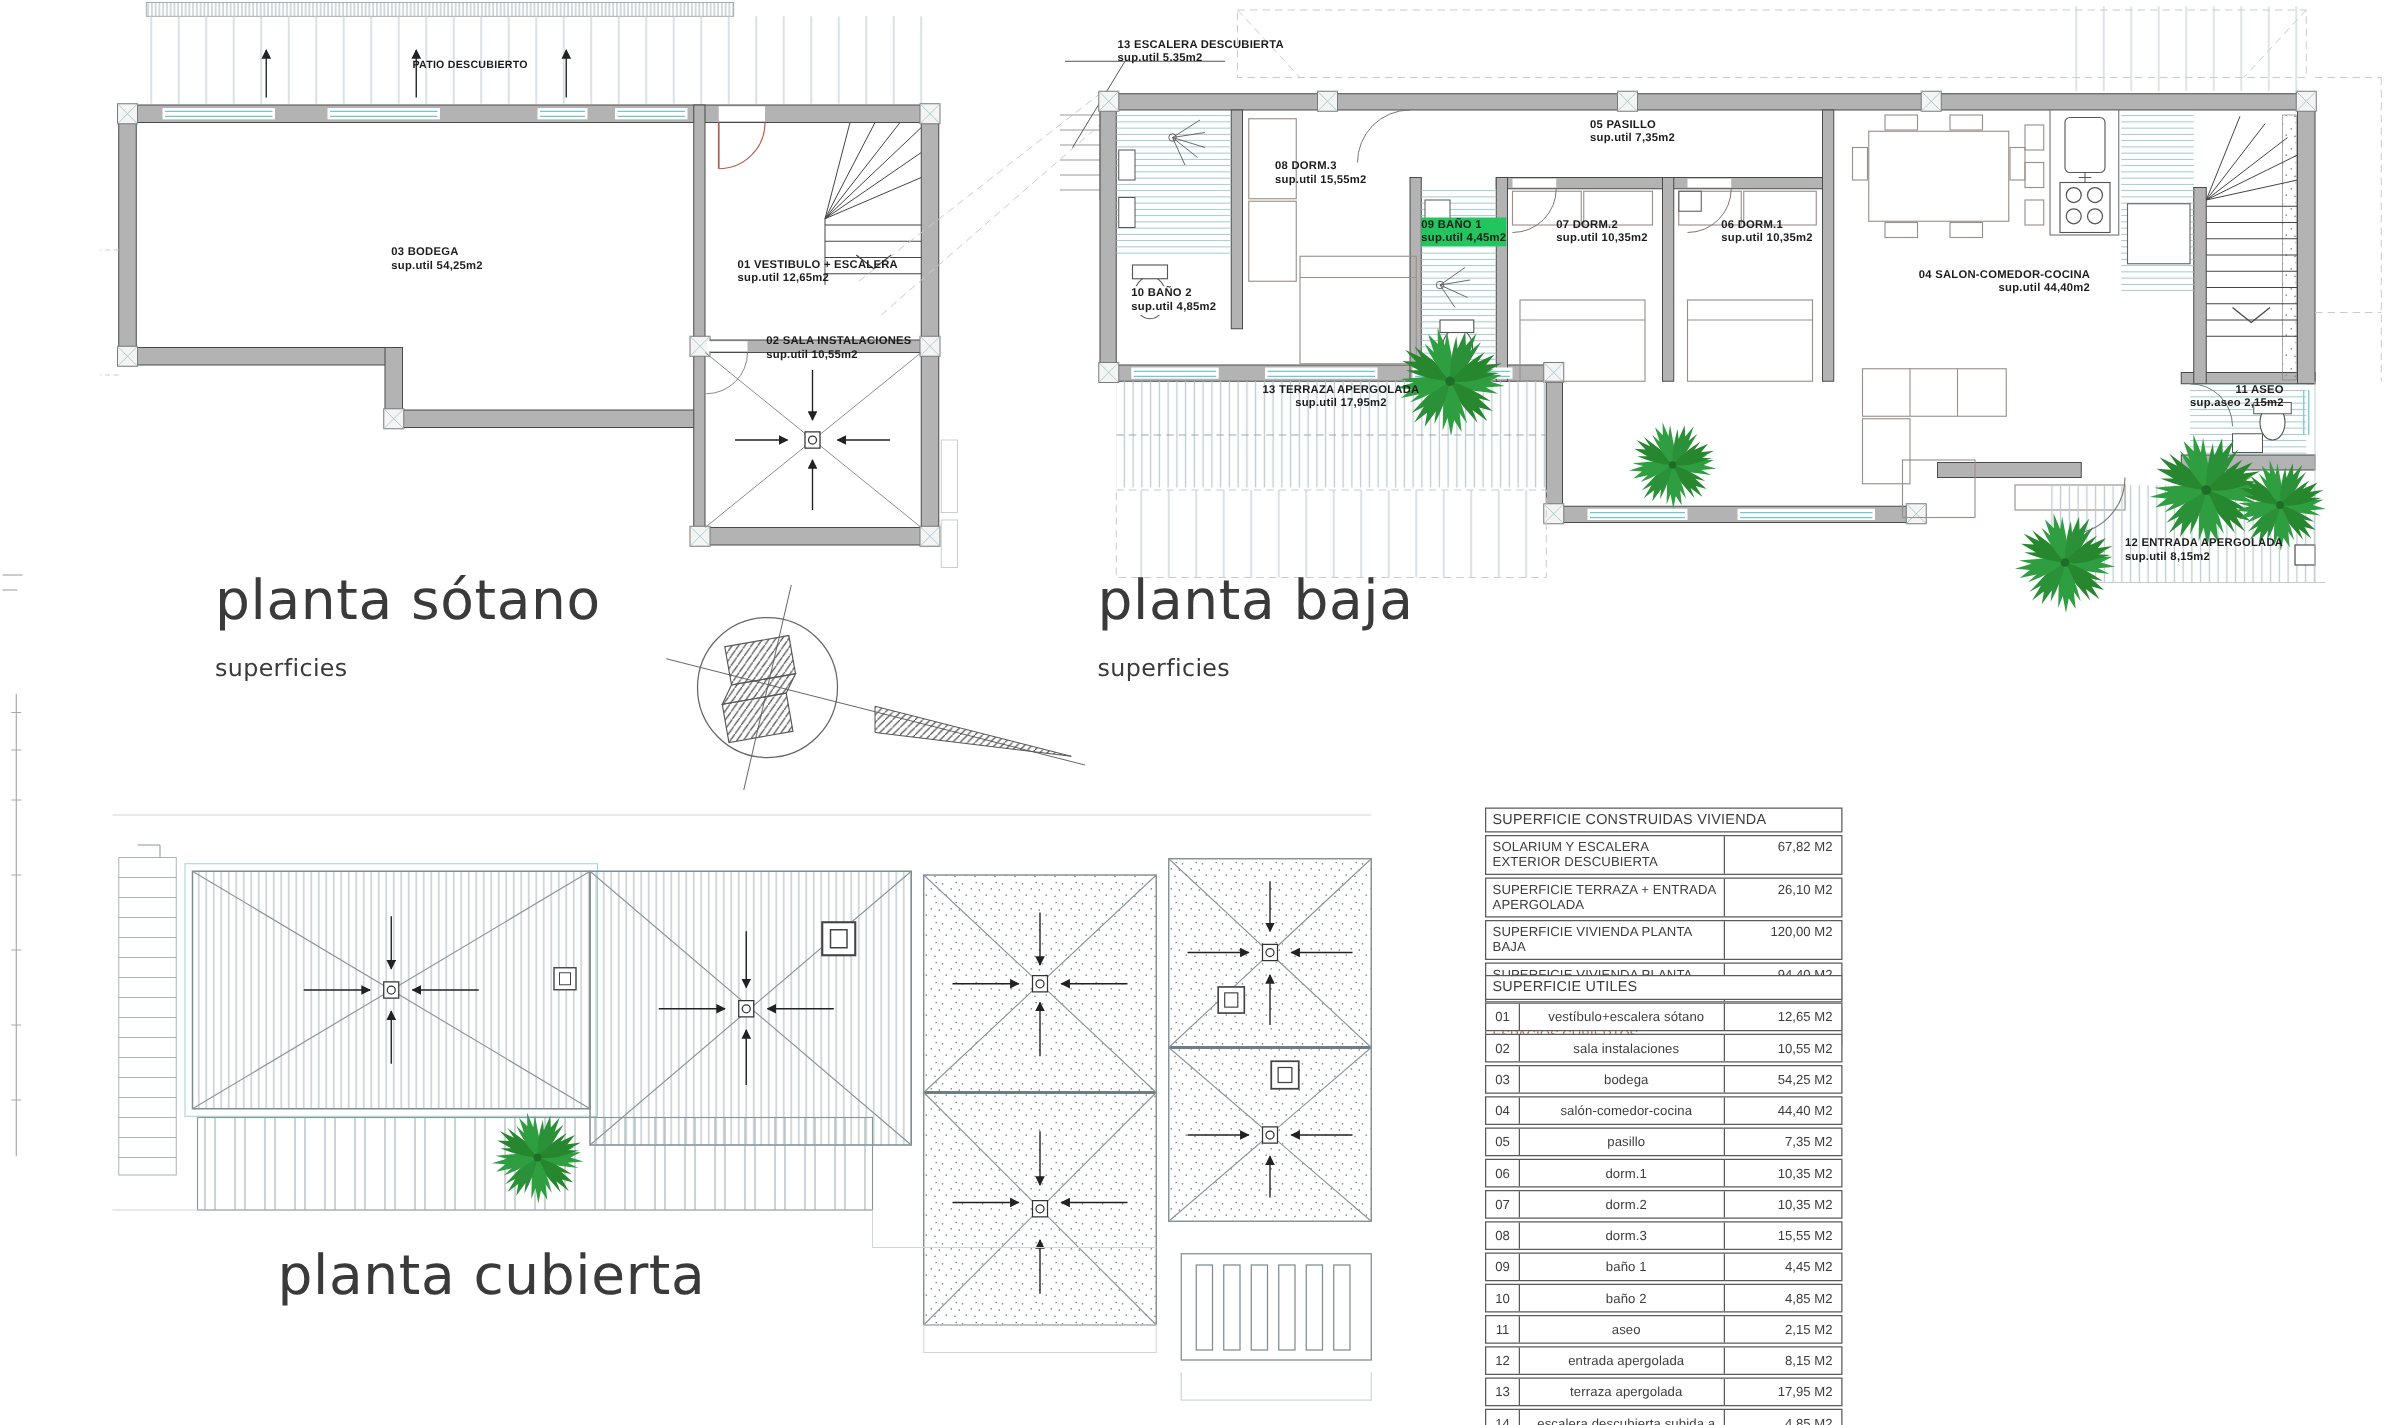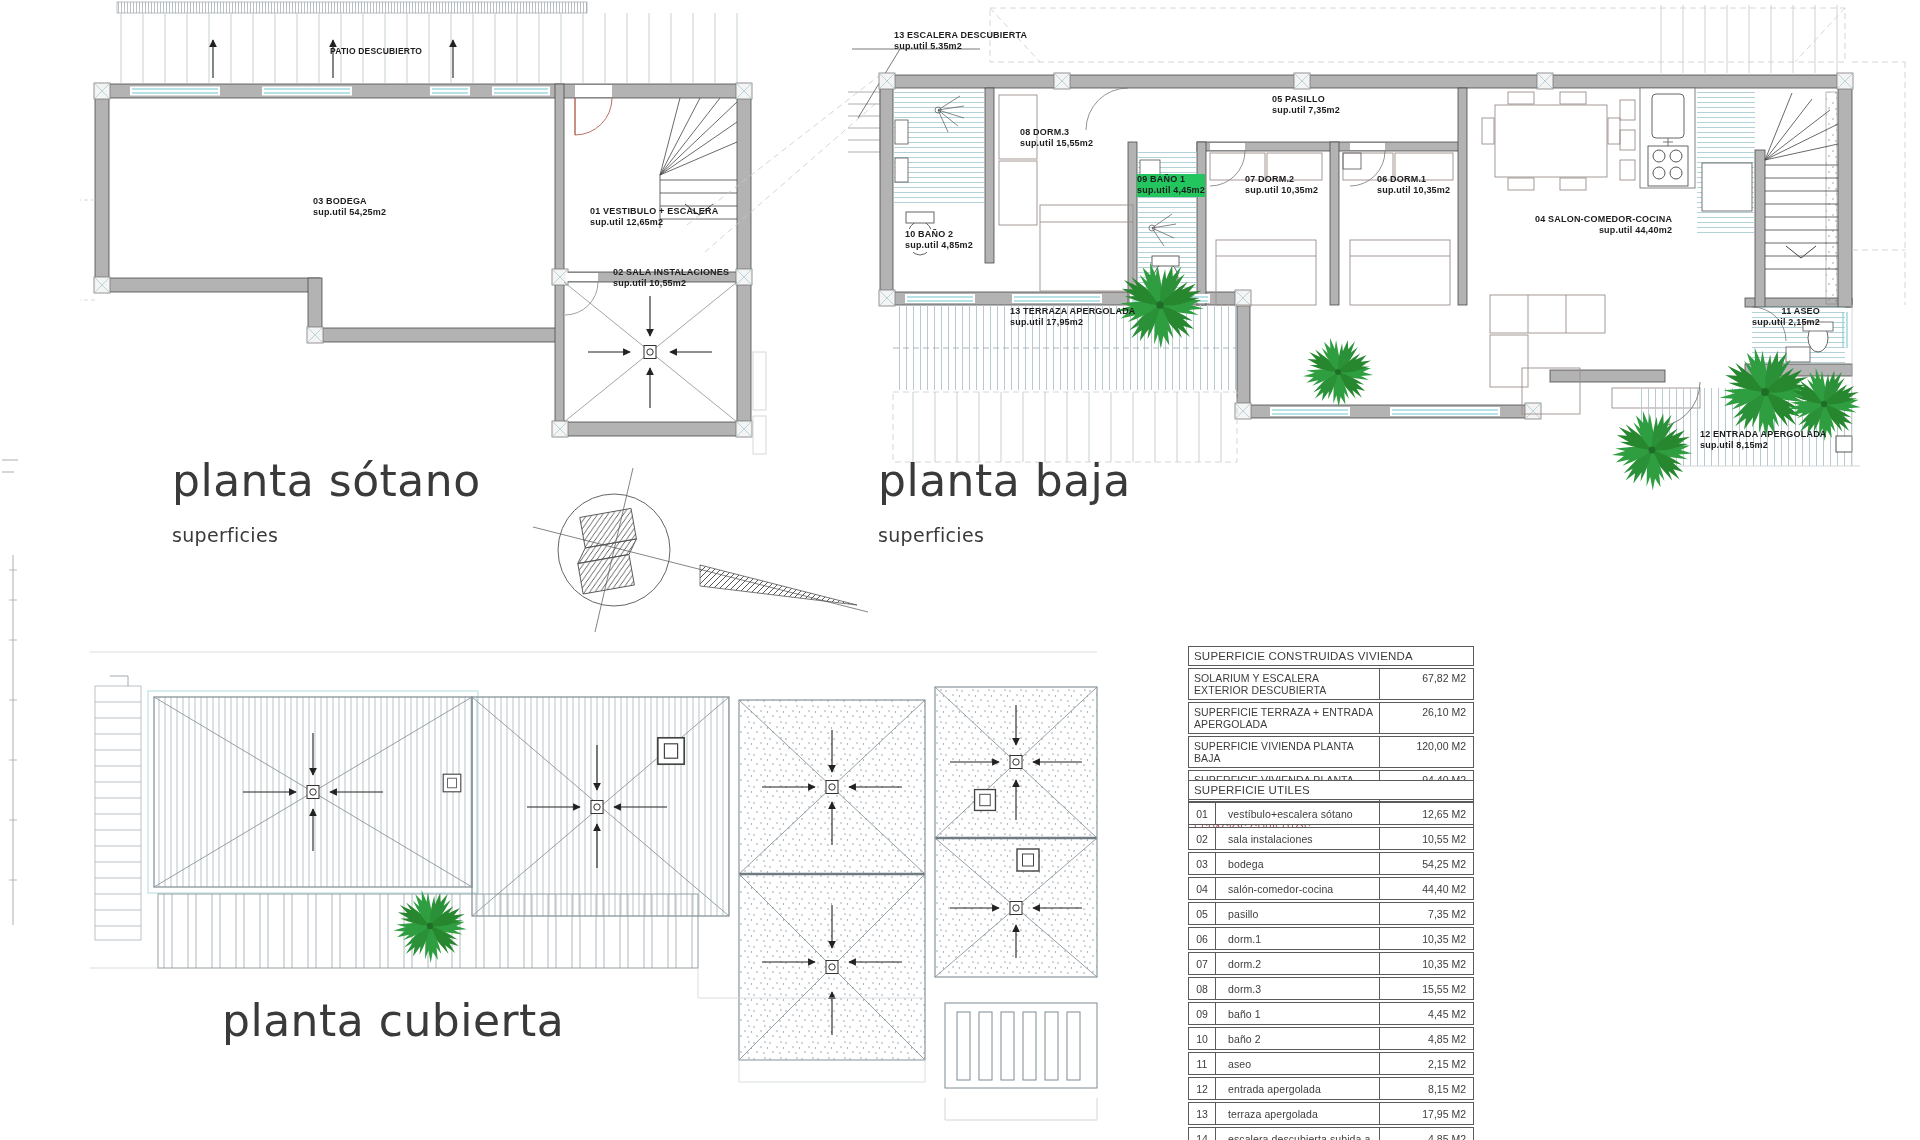--- a/index.html
+++ b/index.html
@@ -13,21 +13,21 @@
   .ptitle .big{font-size:44px;line-height:1.05;font-weight:500;letter-spacing:.5px;}
   .ptitle .sub{font-size:19px;margin-top:20px;letter-spacing:.3px;}
   
   .tbl{position:absolute;width:286px;z-index:6;color:#3c3c3c;}
   .box{border:1px solid #5a5a5a;background:#fff;margin-bottom:2px;box-sizing:border-box;}
   .t-head{font-size:11.5px;padding:3px 5px;letter-spacing:.2px;}
   .t-row{display:flex;align-items:stretch;}
   .t-row .lbl{flex:1;padding:3px 5px;font-size:10.5px;letter-spacing:.1px;}
   .t-row .num{width:26px;border-right:1px solid #5a5a5a;text-align:center;padding:4.5px 0;font-size:10.5px;}
   .t-row .val{width:86px;border-left:1px solid #5a5a5a;text-align:right;padding:3px 7px 3px 0;font-size:10.5px;}
-  .u-row .lbl{padding:4.5px 5px 4.5px 12px;}
+  .u-row .lbl{padding:4.5px 5px 4.5px 12px;text-align:center;}
   .u-row .val{padding:4.5px 7px 4.5px 0;}
   .t-total{color:#b0514e;display:flex;}
   .t-total .lbl{flex:1;padding:2.5px 5px;font-size:10.5px;}
   .t-total .val{width:86px;text-align:right;padding:2.5px 7px 2.5px 0;font-size:10.5px;}
 </style>
 </head>
 <body>
 
 <div class="sheet">
 
@@ -514,27 +514,27 @@
       <span>sup.util 10,35m2</span>
     </div>
 <div class="rlabel" style="left:905px;top:229px;background:#fff;">
   <span>10 BAÑO 2</span>
       <span>sup.util 4,85m2</span>
     </div>
 <div class="rlabel" style="left:1535px;top:214px;text-align:right;">
   <span>04 SALON-COMEDOR-COCINA</span>
       <span>sup.util 44,40m2</span>
     </div>
-<div class="rlabel" style="left:1010px;top:306px;">
+<div class="rlabel" style="left:1010px;top:306px;text-align:center;">
   <span>13 TERRAZA APERGOLADA</span>
       <span>sup.util 17,95m2</span>
     </div>
 <div class="rlabel" style="left:1752px;top:306px;text-align:right;">
   <span>11 ASEO</span>
-      <span>sup.util 2,15m2</span>
+      <span>sup.aseo 2,15m2</span>
     </div>
 <div class="rlabel" style="left:1700px;top:429px;">
   <span>12 ENTRADA APERGOLADA</span>
       <span>sup.util 8,15m2</span>
     </div>
 
 <div class="tbl" style="left:1188px;top:646px;">
   <div class="box t-head">SUPERFICIE CONSTRUIDAS VIVIENDA</div>
   <div class="box t-row">
     <div class="lbl">SOLARIUM Y ESCALERA EXTERIOR DESCUBIERTA</div>

